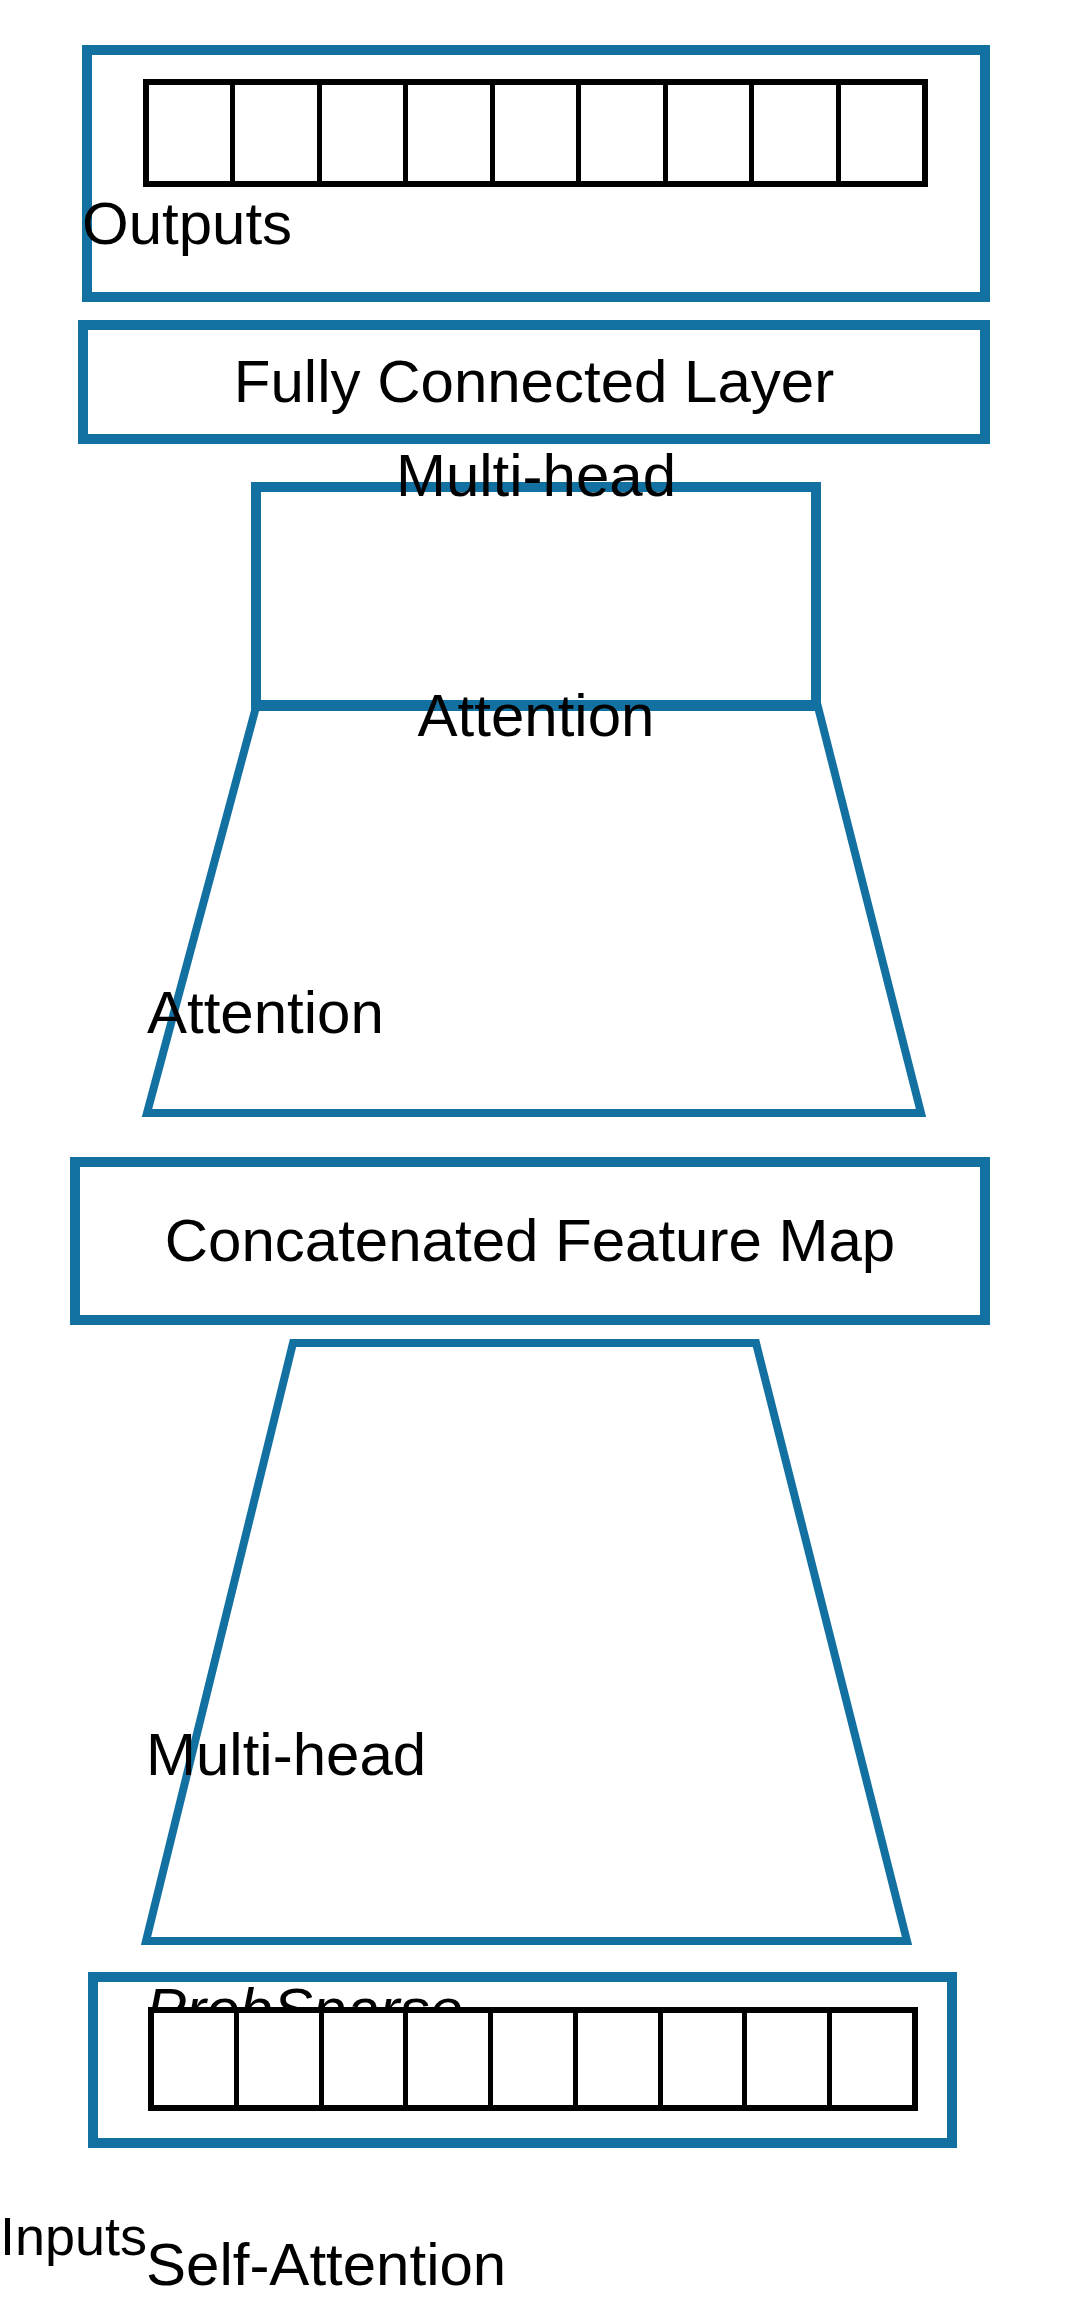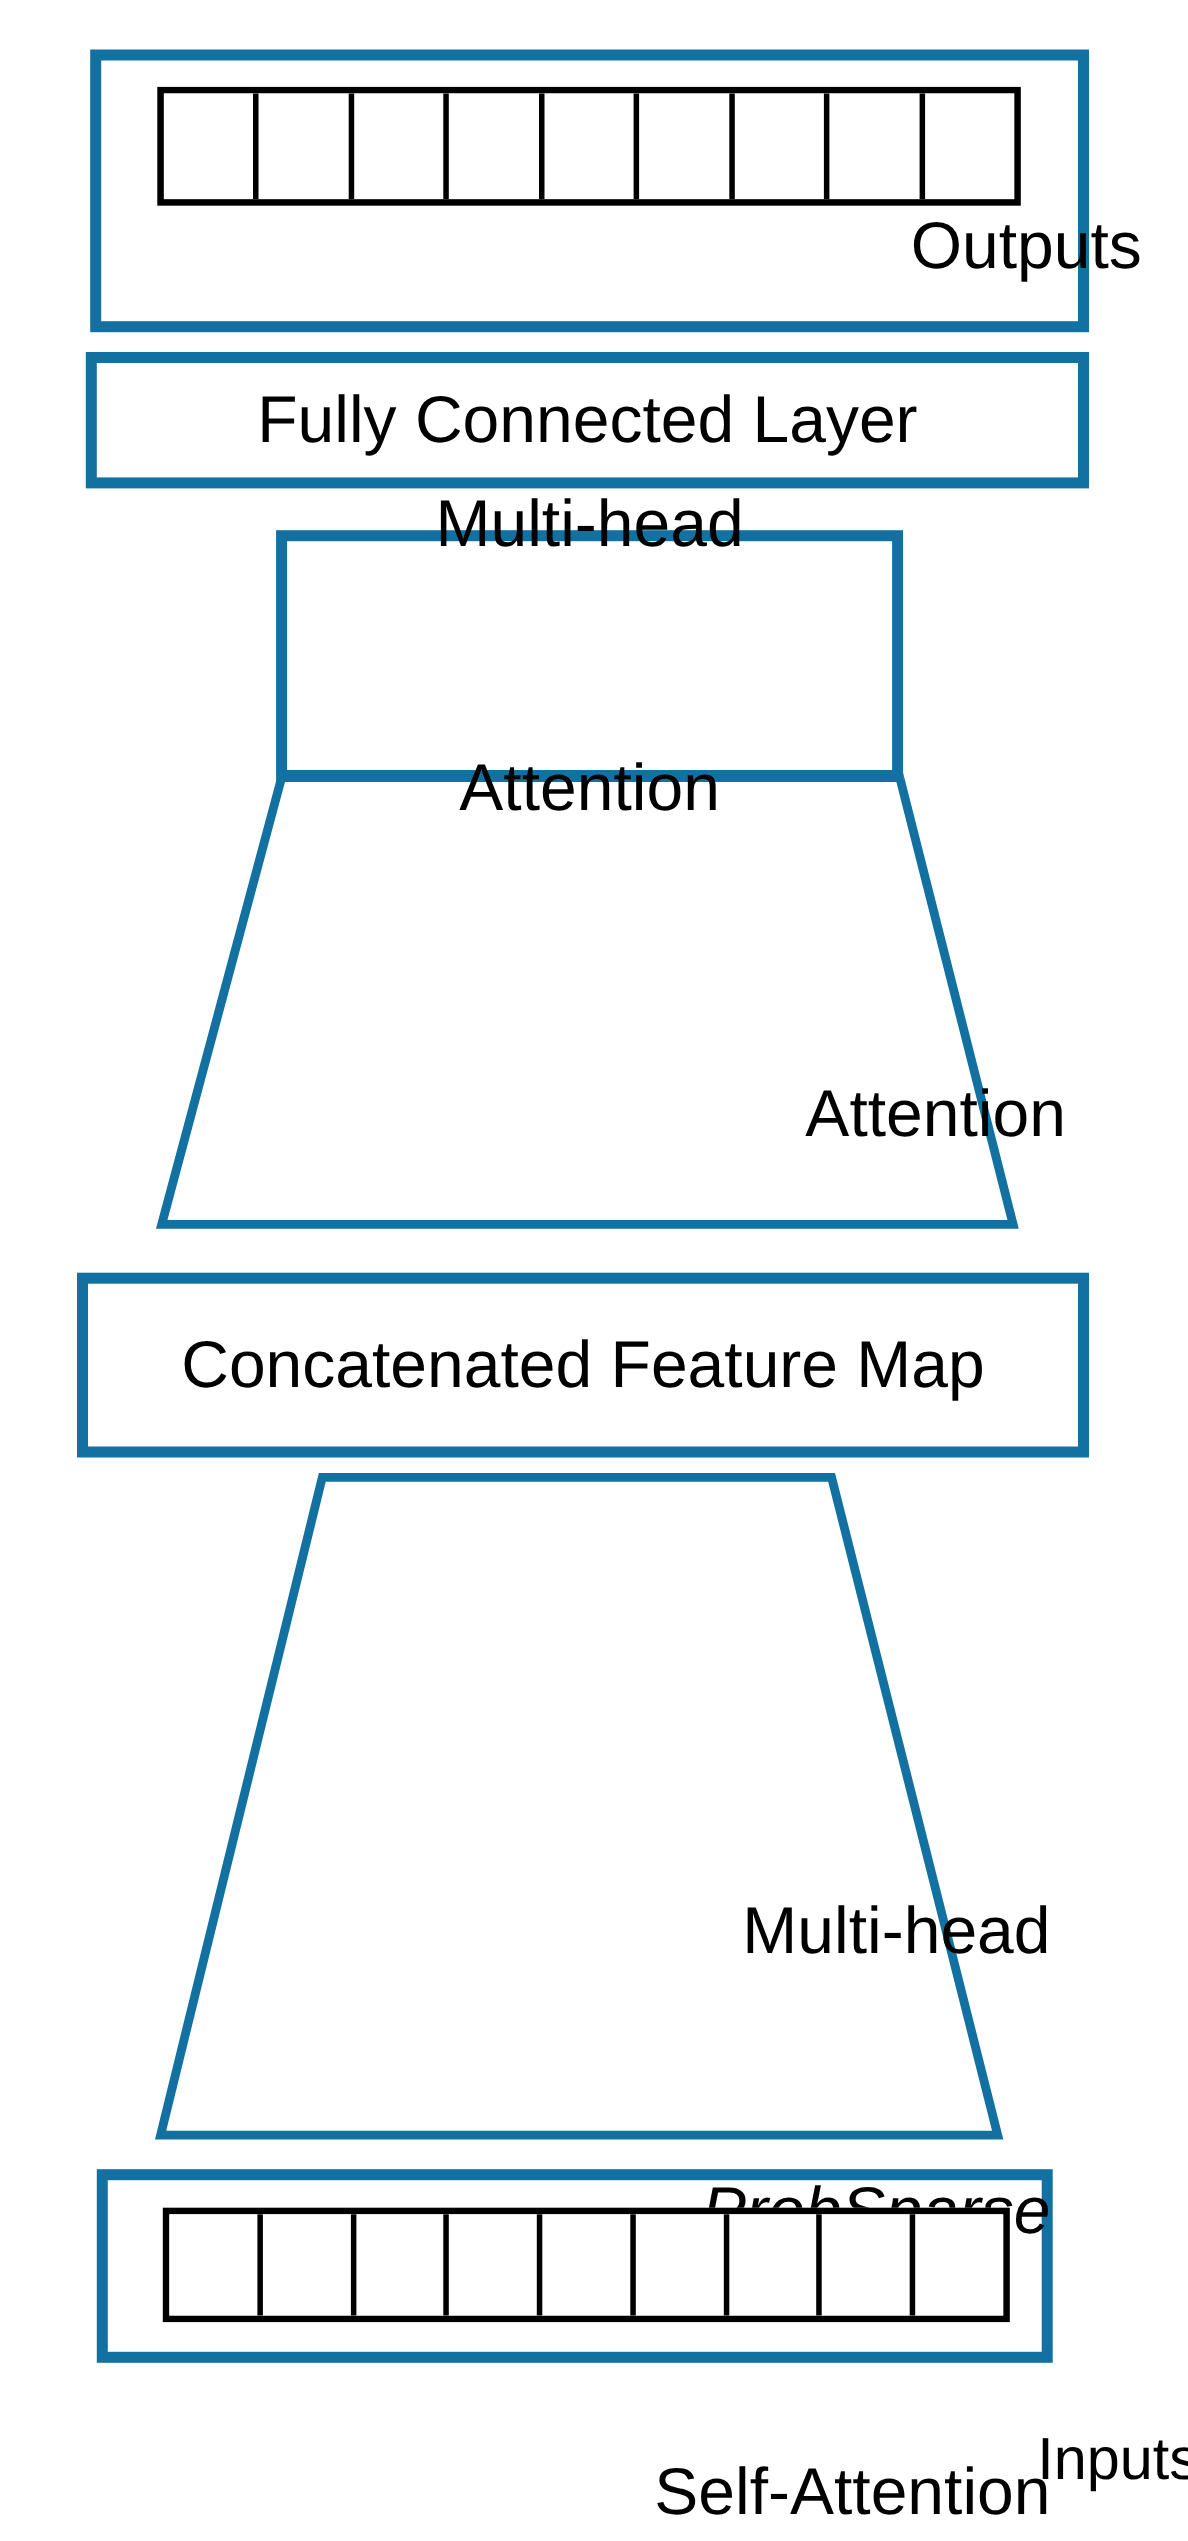--- a/index.html
+++ b/index.html
@@ -23,22 +23,22 @@
   .box{
     position:absolute;box-sizing:border-box;
     border:10px solid var(--accent);
     background:var(--fill);
     z-index:2;
     display:flex;align-items:center;justify-content:center;
     text-align:center;
   }
   .label{font-size:60px;line-height:80px;color:var(--text);white-space:pre;}
   .abs-label{
-    position:absolute;z-index:3;text-align:right;
-    font-size:60px;color:var(--text);white-space:pre;padding-left:48px;
+    position:absolute;z-index:3;text-align:left;
+    font-size:60px;color:var(--text);white-space:pre;
   }
   .it{font-style:italic;}
   .cells{
     position:absolute;z-index:3;box-sizing:border-box;
     display:flex;border:6px solid var(--cell);background:var(--fill);
   }
   .cell{flex:1;border-left:5px solid var(--cell);box-sizing:border-box;background:var(--fill);}
   .cell:first-child{border-left:none;}
   #outputs-box{left:82px;top:45px;width:908px;height:257px;align-items:flex-end;}
   #outputs-cells{left:143px;top:79px;width:785px;height:108px;}

